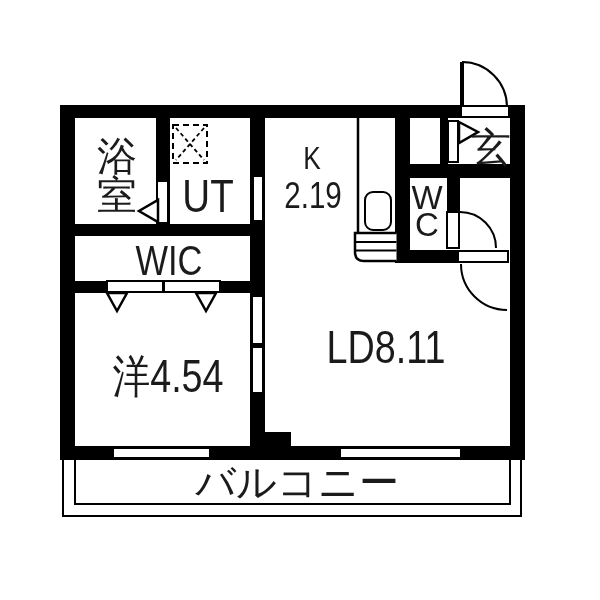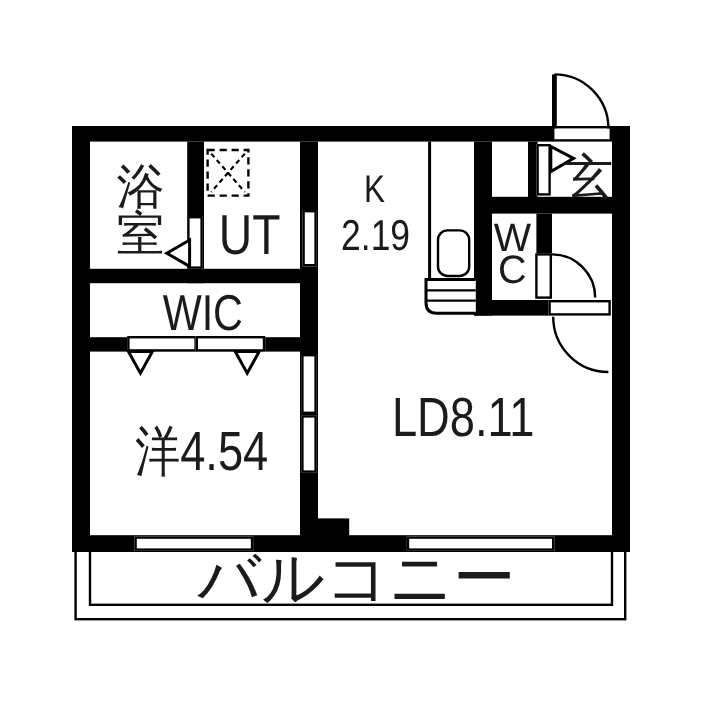--- a/index.html
+++ b/index.html
@@ -78,15 +78,15 @@
   <div class="lbl cond" style="left:312px;top:158px;font-size:32px">K</div>
   <div class="lbl cond" style="left:313px;top:196px;font-size:36px">2.19</div>
   <div class="lbl" style="left:491px;top:147px;font-size:40px">玄</div>
   <div class="lbl" style="left:427px;top:211px;font-size:33px;line-height:27px">
     <div>W</div>
     <div>C</div>
   </div>
   <div class="lbl cond" style="left:169px;top:261px;font-size:42px">WIC</div>
   <div class="lbl cond" style="left:168px;top:377px;font-size:46px">洋4.54</div>
   <div class="lbl cond" style="left:386px;top:347px;font-size:46px">LD8.11</div>
-  <div class="lbl" style="left:297px;top:482px;font-size:52px">バルコニー</div>
+  <div class="lbl" style="left:297px;top:482px;font-size:40px">バルコニー</div>
 
 </div>
 
 </body></html>

